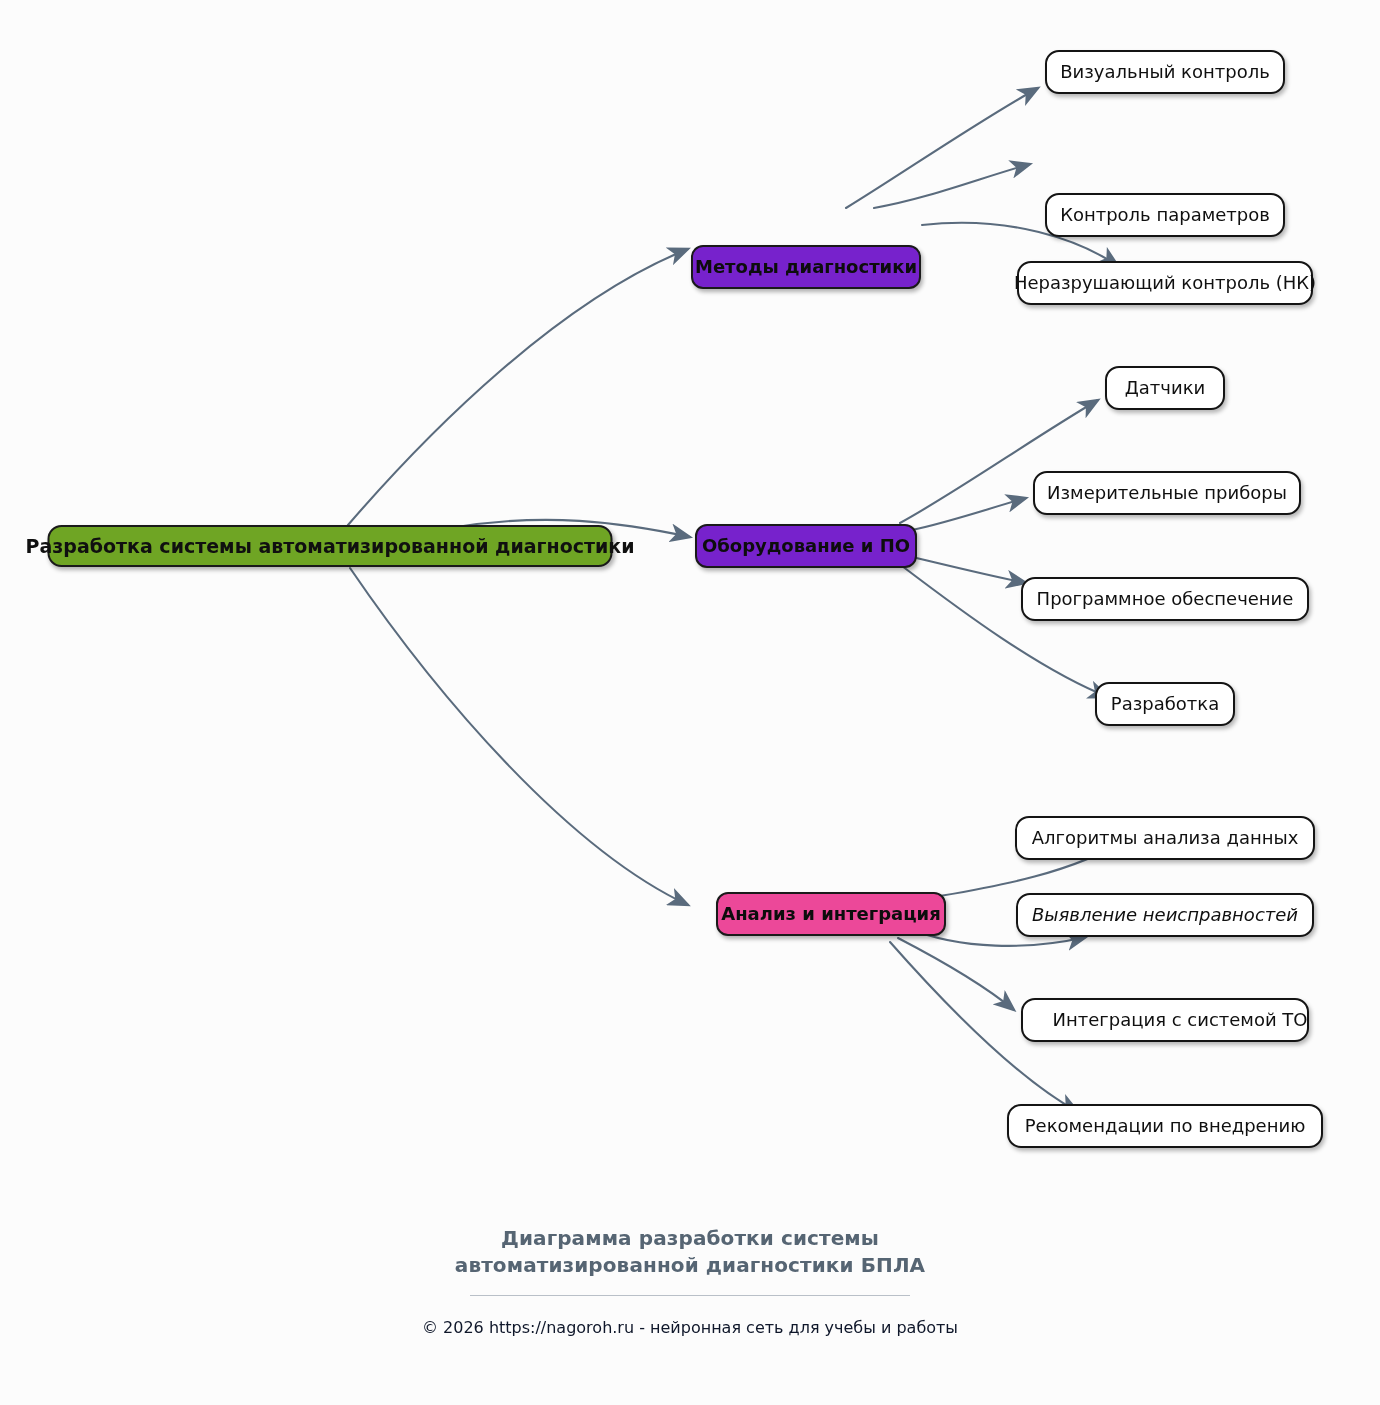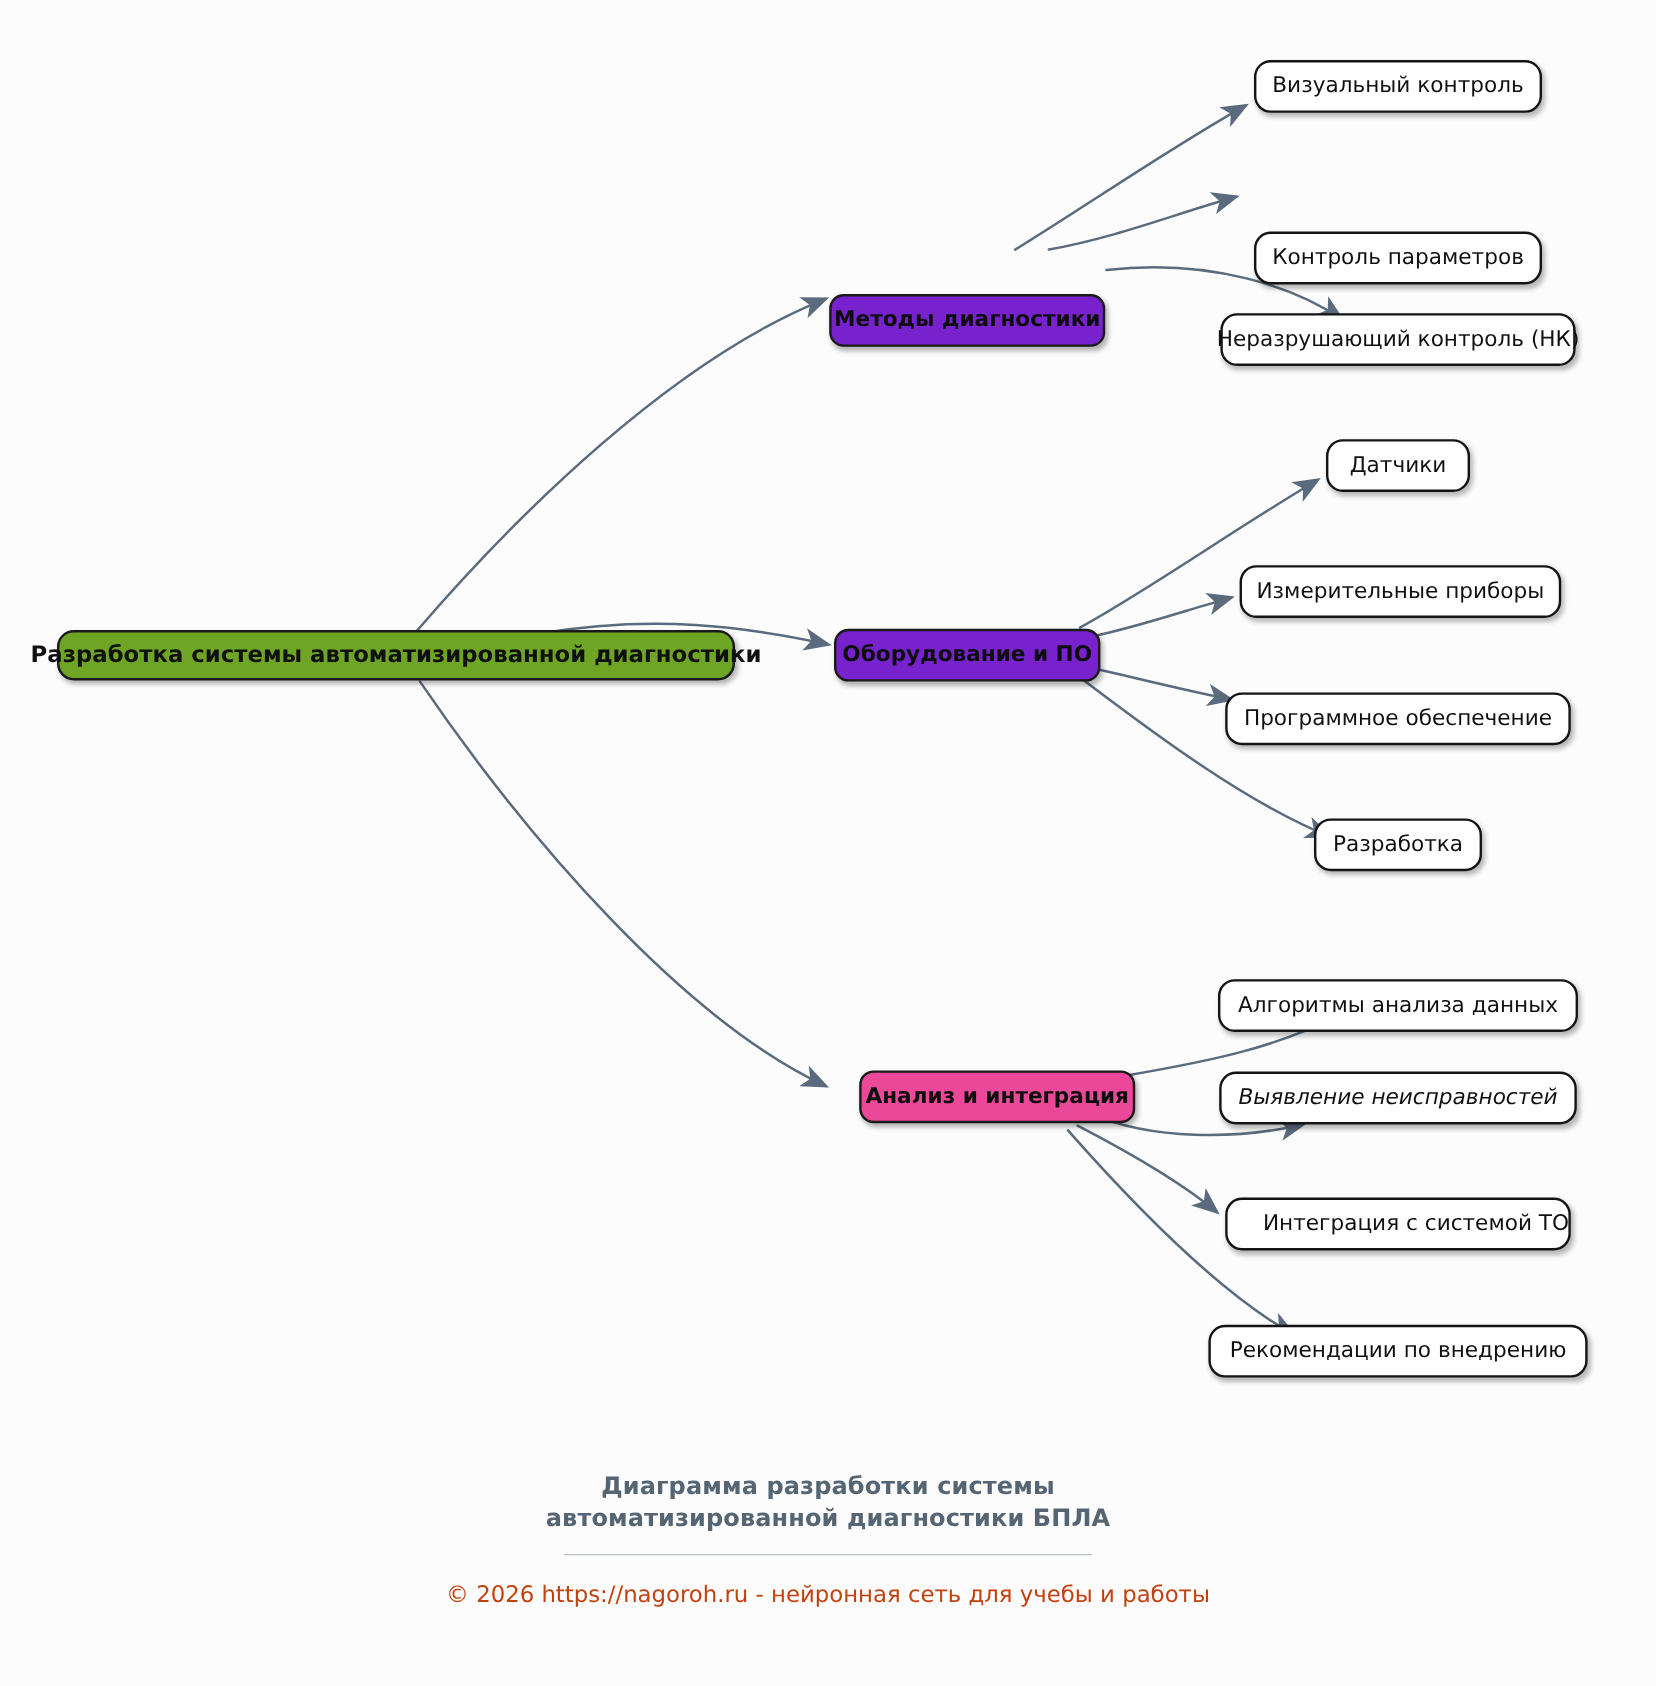--- a/index.html
+++ b/index.html
@@ -91,22 +91,22 @@
     letter-spacing: 0.1px;
   }
   #footer-rule {
     width: 440px;
     height: 0;
     border-top: 1px solid #b9c0c8;
     margin: 16px auto 0 auto;
   }
   #footer-copyright {
     margin-top: 22px;
-    color: #c2410c;
-    font-size: 19px;
+    color: #0f172a;
+    font-size: 16px;
     font-weight: normal;
   }
 </style>
 </head>
 <body style="background: rgb(252, 252, 252);">
 
 <div id="canvas">
 
   <svg id="edge-layer" viewBox="0 0 1380 1405">
     <defs>

